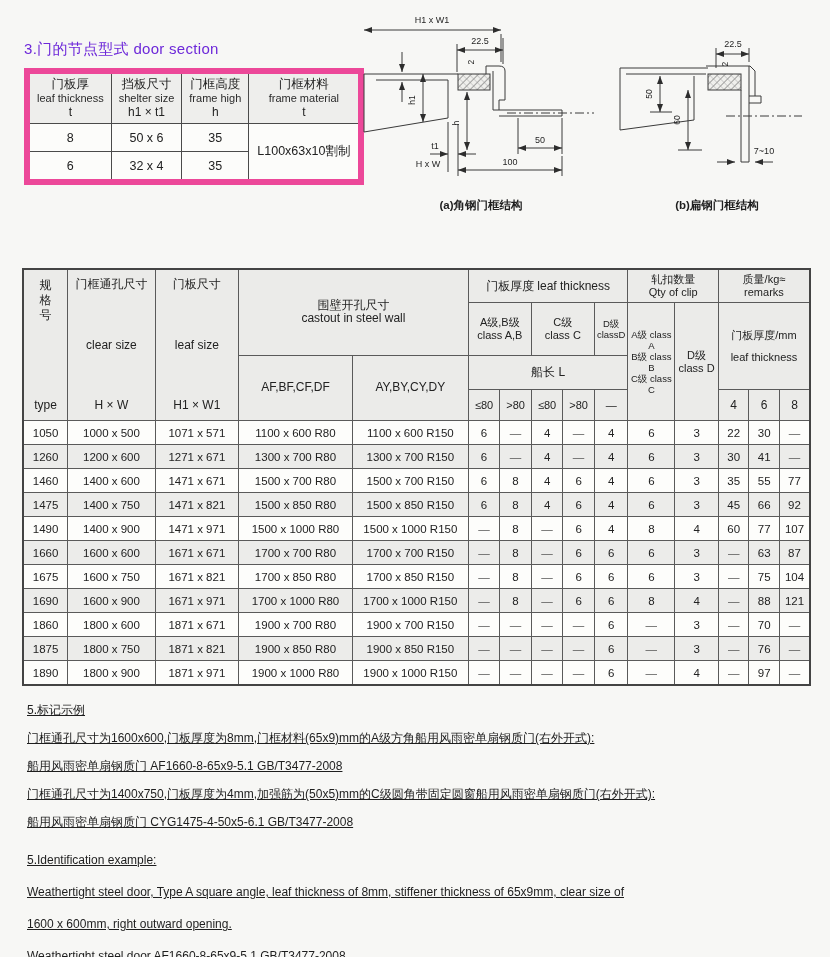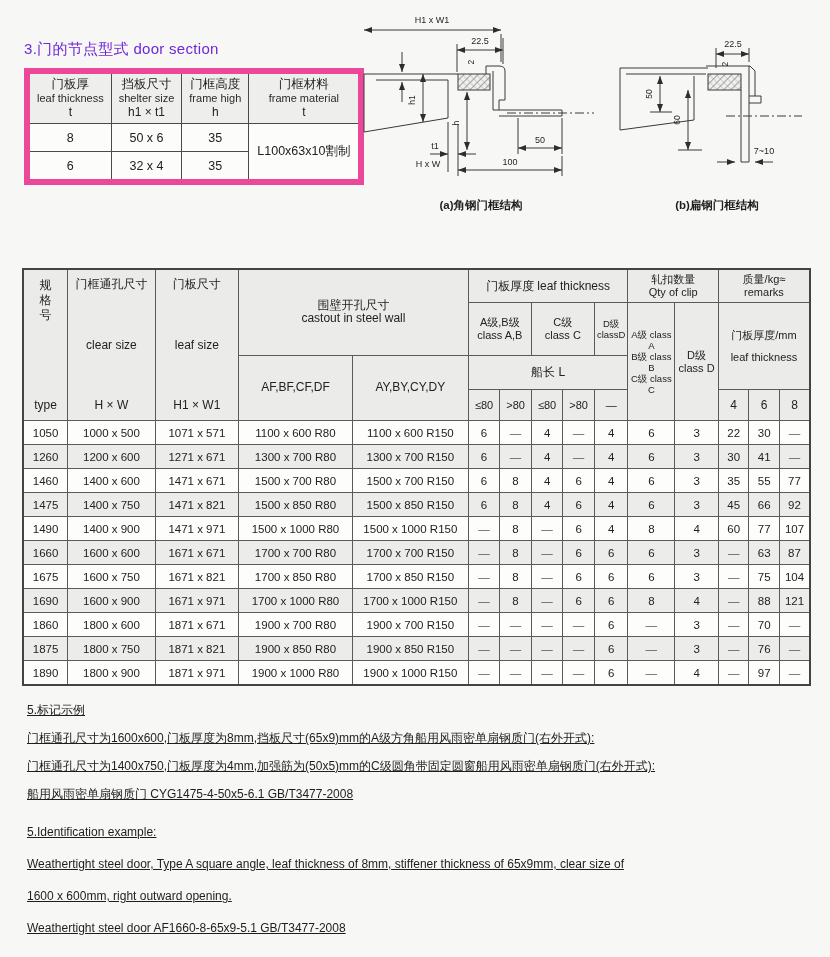--- a/index.html
+++ b/index.html
@@ -514,21 +514,22 @@
           <td>4</td>
           <td class="dash">—</td>
           <td>97</td>
           <td class="dash">—</td>
         </tr>
       </tbody>
   </table>
 
   <div class="marking marking-zh">
       <p>5.标记示例</p>
-      <p>门框通孔尺寸为1600x600,门板厚度为8mm,挡板尺寸(65x9)mm的A级方角船用风雨密单扇钢质门(右外开式):</p>
+      <p>门框通孔尺寸为1600x600,门板厚度为8mm,门框材料(65x9)mm的A级方角船用风雨密单扇钢质门(右外开式):</p>
+      <p>船用风雨密单扇钢质门 AF1660-8-65x9-5.1 GB/T3477-2008</p>
       <p>门框通孔尺寸为1400x750,门板厚度为4mm,加强筋为(50x5)mm的C级圆角带固定圆窗船用风雨密单扇钢质门(右外开式):</p>
       <p>船用风雨密单扇钢质门 CYG1475-4-50x5-6.1 GB/T3477-2008</p>
     </div>
   <div class="marking marking-en">
       <p>5.Identification example:</p>
       <p>Weathertight steel door, Type A square angle, leaf thickness of 8mm, stiffener thickness of 65x9mm, clear size of</p>
       <p>1600 x 600mm, right outward opening.</p>
       <p>Weathertight steel door AF1660-8-65x9-5.1 GB/T3477-2008</p>
     </div>
 

